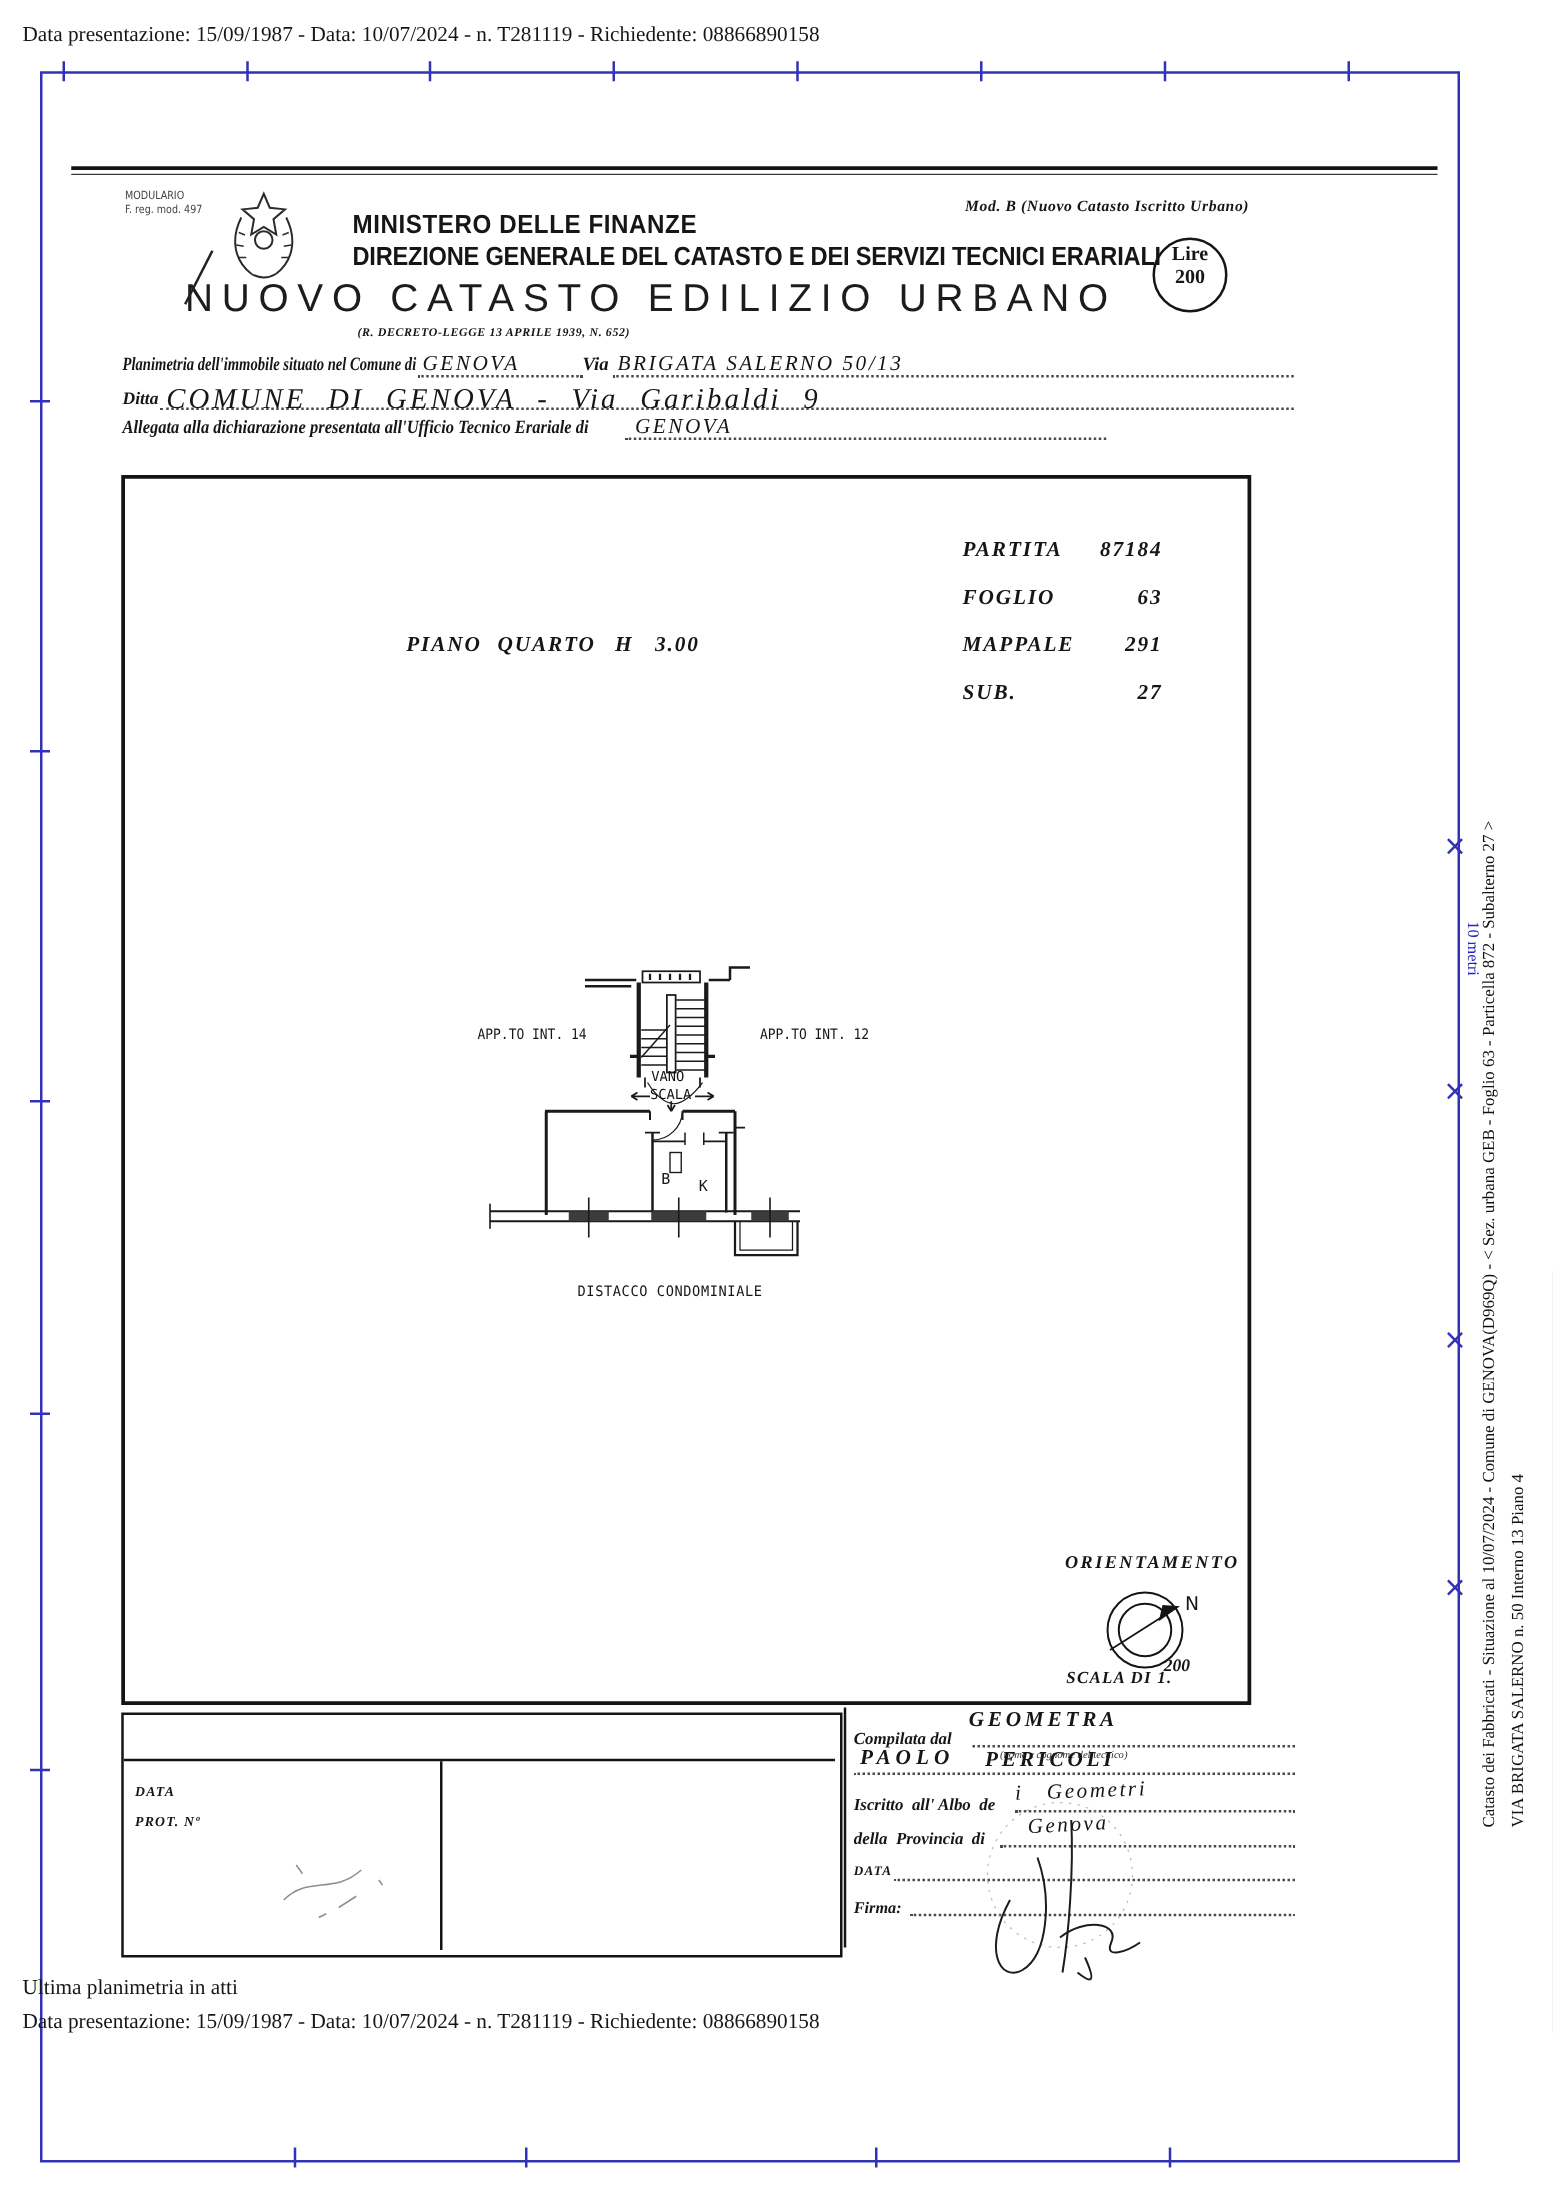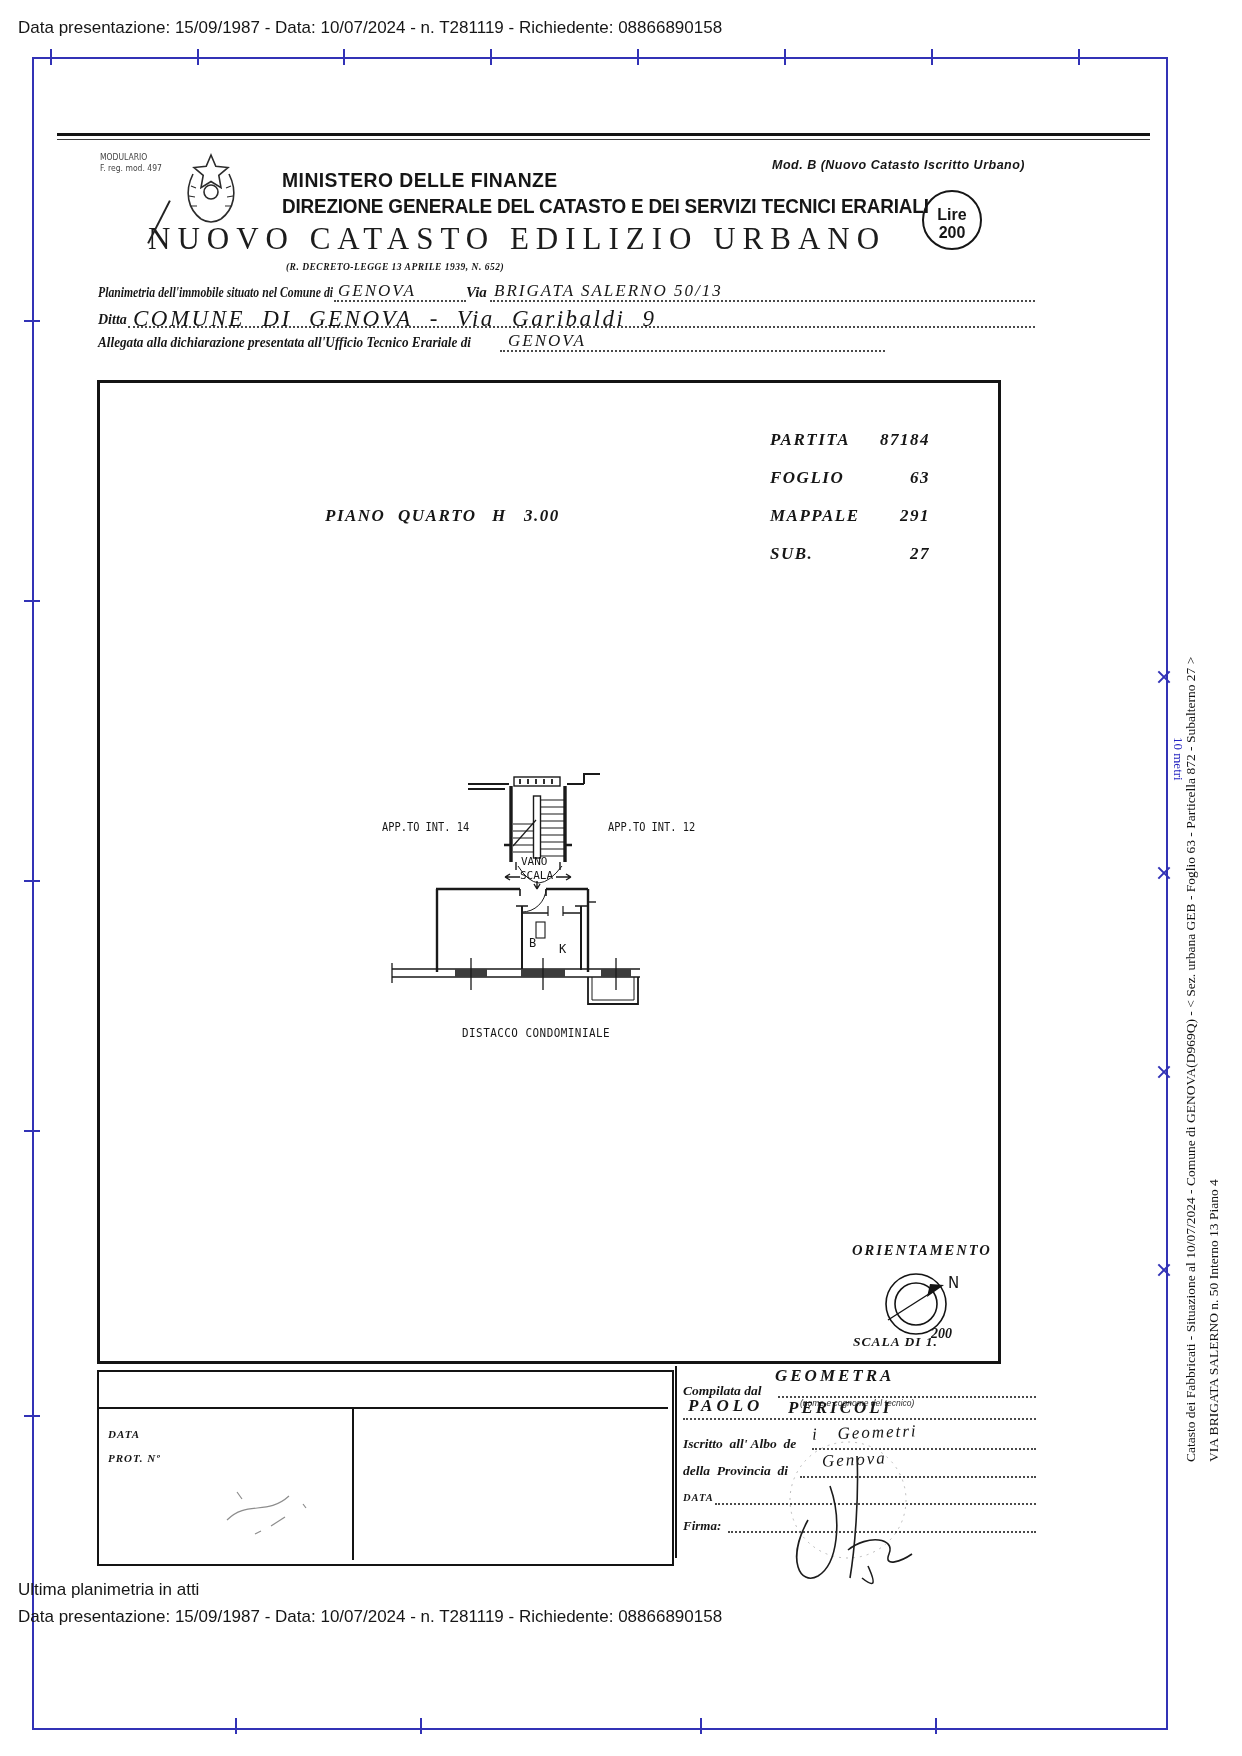--- a/index.html
+++ b/index.html
@@ -1,20 +1,20 @@
 <!DOCTYPE html>
 <html><head>
 <meta charset="utf-8">
 <style>
   html,body{margin:0;padding:0;background:#e8e8e8;}
   #page{position:relative;width:1242px;height:1756px;background:#ffffff;overflow:hidden;
         font-family:"Liberation Serif",serif;color:#161616;}
   .abs{position:absolute;}
   .serb{font-family:"Liberation Serif",serif;font-weight:bold;font-style:italic;}
-  .ser{font-family:Liberation Sans, sans-serif;}
+  .ser{font-family:Liberation Serif, serif;}
   .hand{font-family:"Liberation Serif",serif;font-style:italic;letter-spacing:2px;}
   .gothic{font-family:"Liberation Sans",sans-serif;font-weight:bold;transform-origin:0 0;}
   .mono{font-family:"DejaVu Sans Mono",monospace;transform-origin:0 0;}
   .dot{border-bottom:2px dotted #4a4a4a;height:0;}
   .tick-v{position:absolute;width:2px;height:16px;background:#3232b6;}
   .tick-h{position:absolute;width:16px;height:2px;background:#3232b6;}
   .xtick{position:absolute;width:16px;height:16px;}
   .xtick:before,.xtick:after{content:"";position:absolute;left:7px;top:0;width:2px;height:16px;background:#3232b6;}
   .xtick:before{transform:rotate(45deg);}
   .xtick:after{transform:rotate(-45deg);}
@@ -80,25 +80,25 @@
       <path d="M9 40 l5 2 M7 50 l6 1 M9 60 l6 0 M49 40 l-5 2 M51 50 l-6 1 M49 60 l-6 0" stroke-width="1.1"></path>
     </g>
   </svg>
 
   <div class="abs gothic" style="left:282px;top:168px;font-size:21px;letter-spacing:.5px;transform:scaleX(.92);">MINISTERO DELLE FINANZE</div>
   <div class="abs gothic" style="left:282px;top:194px;font-size:21px;letter-spacing:-.2px;transform:scaleX(.90);">DIREZIONE GENERALE DEL CATASTO E DEI SERVIZI TECNICI ERARIALI</div>
 
   <div class="abs ser" style="left:772px;top:158px;font-size:12.5px;font-style:italic;font-weight:bold;letter-spacing:.5px;">Mod. B (Nuovo Catasto Iscritto Urbano)</div>
 
   <div class="abs" style="left:922px;top:190px;width:56px;height:56px;border:2px solid #161616;border-radius:50%;text-align:center;">
-    <div class="ser" style="font-size:16px;font-weight:bold;margin-top:14px;">Lire</div>
+    <div class="ser" style="font-size:16px;font-weight:bold;margin-top:3px;">Lire</div>
     <div class="ser" style="font-size:16px;font-weight:bold;">200</div>
   </div>
 
-  <div class="abs" style="left:148px;top:221px;font-family:Liberation Serif, serif;font-size:31px;font-weight:500;letter-spacing:7px;color:#1c1c1c;">NUOVO CATASTO EDILIZIO URBANO</div>
+  <div class="abs" style="left:148px;top:221px;font-family:Liberation Sans, sans-serif;font-size:31px;font-weight:500;letter-spacing:7px;color:#1c1c1c;">NUOVO CATASTO EDILIZIO URBANO</div>
   <div class="abs" style="left:158px;top:198px;width:2px;height:48px;background:#222;transform:rotate(27deg);"></div>
   <div class="abs serb" style="left:280px;top:262px;width:230px;text-align:center;font-size:9.5px;letter-spacing:.5px;">(R. DECRETO-LEGGE 13 APRILE 1939, N. 652)</div>
 
   <div class="abs dot" style="left:334px;top:300px;width:132px;"></div>
   <div class="abs dot" style="left:490px;top:300px;width:545px;"></div>
   <div class="abs serb" style="left:98px;top:284px;font-size:15px;transform:scaleX(.78);transform-origin:0 0;white-space:nowrap;">Planimetria dell'immobile situato nel Comune di</div>
   <div class="abs hand" style="left:338px;top:281px;font-size:17px;">GENOVA</div>
   <div class="abs serb" style="left:466px;top:284px;font-size:15px;">Via</div>
   <div class="abs hand" style="left:494px;top:281px;font-size:17px;white-space:nowrap;">BRIGATA SALERNO 50/13</div>
 

